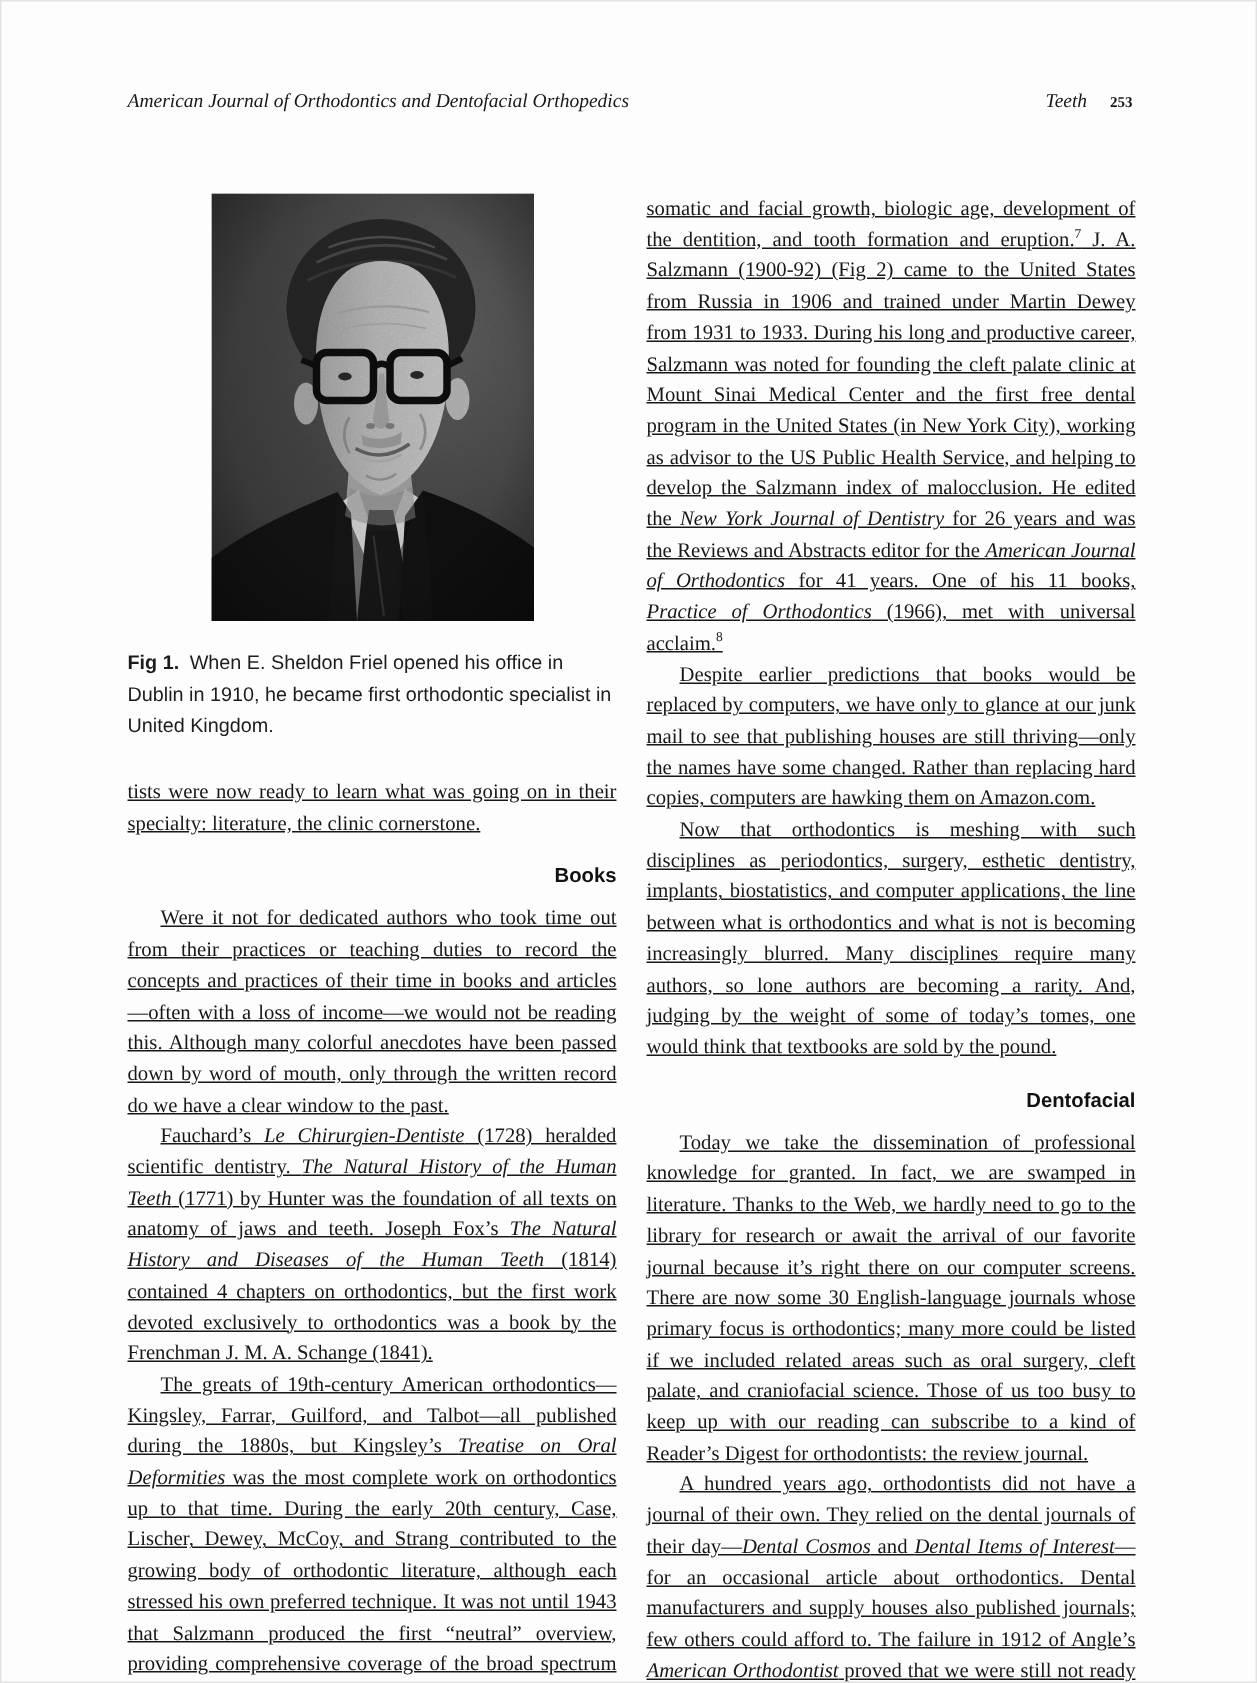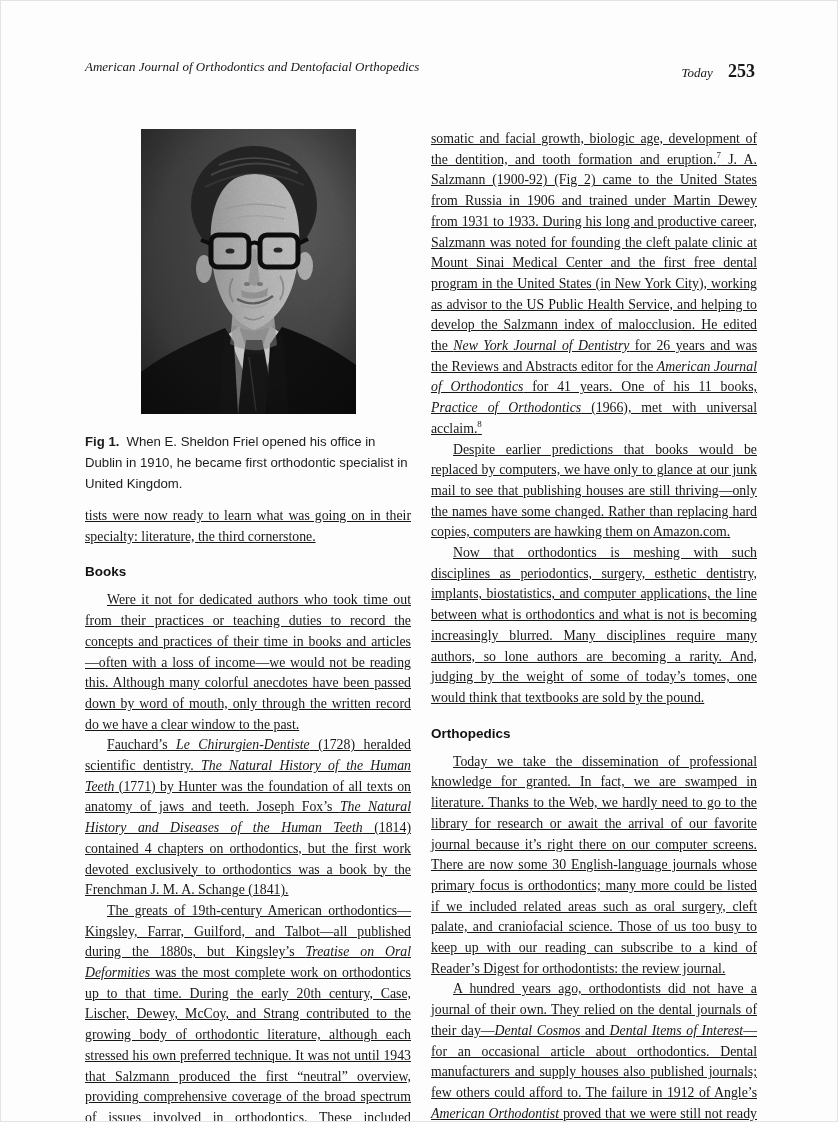--- a/index.html
+++ b/index.html
@@ -20,37 +20,37 @@
     top: 57px; left: 84px; right: 82px;
     display: flex;
     justify-content: space-between;
     align-items: flex-start;
     font-size: 13px;
     line-height: 1.45;
   }
   .journal-id { font-style: italic; }
   .running-right { white-space: nowrap; }
   .running-author { font-style: italic; }
-  .running-page { font-weight: 700; margin-left: 12px; font-size: 18px; }
+  .running-page { font-weight: 700; margin-left: 12px; font-size: 10px; }
 
   
   .columns {
     position: absolute;
     top: 128px; left: 84px;
     width: 672px;
     display: flex;
     gap: 20px;
   }
   .col { width: 326px; }
 
   .figure { width: 215px; margin: 0 auto; }
   .figure svg { display: block; width: 215px; height: 285px; }
   .figure-caption {
     margin-top: 17px;
-    margin-bottom: 12px;
+    margin-bottom: 24px;
     font-family: "Liberation Sans", sans-serif;
     font-size: 13.2px;
     line-height: 21px;
     color: #1c1c1c;
   }
   .caption-label { font-weight: 700; margin-right: 7px; }
 
   .body-para {
     margin: 0;
     font-size: 13.8px;
@@ -59,33 +59,34 @@
     text-decoration: underline;
   }
   .body-para.indent { text-indent: 22px; }
   .body-para sup { font-size: 0.65em; line-height: 0; vertical-align: super; }
   .section-heading {
     font-family: "Liberation Sans", sans-serif;
     font-size: 13.5px;
     font-weight: 700;
     margin: 17px 0 11px 0;
     color: #111;
+    text-align: right;
   }
 </style>
 </head>
 <body>
 
 <div class="page">
 
   <div class="page-header">
     <div class="journal-id">
       <div>American Journal of Orthodontics and Dentofacial Orthopedics</div>
     </div>
     <div class="running-right">
-      <span class="running-author">Today</span>
+      <span class="running-author">Teeth</span>
       <span class="running-page">253</span>
     </div>
   </div>
 
   <div class="columns">
 
     <div class="col">
       <div class="figure">
 
         <svg viewBox="0 0 215 285" xmlns="http://www.w3.org/2000/svg">
@@ -166,33 +167,33 @@
           <rect width="215" height="285" filter="url(#grain)" opacity="0.16"></rect>
           <rect width="215" height="285" fill="url(#vign)"></rect>
         </svg>
       </div>
 
       <div class="figure-caption">
         <span class="caption-label">Fig 1.</span><span>When E. Sheldon Friel opened his office in Dublin in 1910, he became first orthodontic specialist in United Kingdom.</span>
       </div>
 
       <div>
-          <p class="body-para"><span>tists were now ready to learn what was going on in their specialty: literature, the third cornerstone.</span></p>
+          <p class="body-para"><span>tists were now ready to learn what was going on in their specialty: literature, the clinic cornerstone.</span></p>
           <h2 class="section-heading">Books</h2>
           <p class="body-para indent"><span>Were it not for dedicated authors who took time out from their practices or teaching duties to record the concepts and practices of their time in books and articles—often with a loss of income—we would not be reading this. Although many colorful anecdotes have been passed down by word of mouth, only through the written record do we have a clear window to the past.</span></p>
           <p class="body-para indent"><span>Fauchard’s </span><i>Le Chirurgien-Dentiste</i><span> (1728) heralded scientific dentistry. </span><i>The Natural History of the Human Teeth</i><span> (1771) by Hunter was the foundation of all texts on anatomy of jaws and teeth. Joseph Fox’s </span><i>The Natural History and Diseases of the Human Teeth</i><span> (1814) contained 4 chapters on orthodontics, but the first work devoted exclusively to orthodontics was a book by the Frenchman J. M. A. Schange (1841).</span></p>
           <p class="body-para indent"><span>The greats of 19th-century American orthodontics—Kingsley, Farrar, Guilford, and Talbot—all published during the 1880s, but Kingsley’s </span><i>Treatise on Oral Deformities</i><span> was the most complete work on orthodontics up to that time. During the early 20th century, Case, Lischer, Dewey, McCoy, and Strang contributed to the growing body of orthodontic literature, although each stressed his own preferred technique. It was not until 1943 that Salzmann produced the first “neutral” overview, providing comprehensive coverage of the broad spectrum of issues involved in orthodontics. These included evolution, embryology,</span></p>
         </div>
     </div>
 
     <div class="col">
       <div>
           <p class="body-para"><span>somatic and facial growth, biologic age, development of the dentition, and tooth formation and eruption.</span><sup>7</sup><span> J. A. Salzmann (1900-92) (Fig 2) came to the United States from Russia in 1906 and trained under Martin Dewey from 1931 to 1933. During his long and productive career, Salzmann was noted for founding the cleft palate clinic at Mount Sinai Medical Center and the first free dental program in the United States (in New York City), working as advisor to the US Public Health Service, and helping to develop the Salzmann index of malocclusion. He edited the </span><i>New York Journal of Dentistry</i><span> for 26 years and was the Reviews and Abstracts editor for the </span><i>American Journal of Orthodontics</i><span> for 41 years. One of his 11 books, </span><i>Practice of Orthodontics</i><span> (1966), met with universal acclaim.</span><sup>8</sup></p>
           <p class="body-para indent"><span>Despite earlier predictions that books would be replaced by computers, we have only to glance at our junk mail to see that publishing houses are still thriving—only the names have some changed. Rather than replacing hard copies, computers are hawking them on Amazon.com.</span></p>
           <p class="body-para indent"><span>Now that orthodontics is meshing with such disciplines as periodontics, surgery, esthetic dentistry, implants, biostatistics, and computer applications, the line between what is orthodontics and what is not is becoming increasingly blurred. Many disciplines require many authors, so lone authors are becoming a rarity. And, judging by the weight of some of today’s tomes, one would think that textbooks are sold by the pound.</span></p>
-          <h2 class="section-heading">Orthopedics</h2>
+          <h2 class="section-heading">Dentofacial</h2>
           <p class="body-para indent"><span>Today we take the dissemination of professional knowledge for granted. In fact, we are swamped in literature. Thanks to the Web, we hardly need to go to the library for research or await the arrival of our favorite journal because it’s right there on our computer screens. There are now some 30 English-language journals whose primary focus is orthodontics; many more could be listed if we included related areas such as oral surgery, cleft palate, and craniofacial science. Those of us too busy to keep up with our reading can subscribe to a kind of Reader’s Digest for orthodontists: the review journal.</span></p>
           <p class="body-para indent"><span>A hundred years ago, orthodontists did not have a journal of their own. They relied on the dental journals of their day—</span><i>Dental Cosmos</i><span> and </span><i>Dental Items of Interest</i><span>—for an occasional article about orthodontics. Dental manufacturers and supply houses also published journals; few others could afford to. The failure in 1912 of Angle’s </span><i>American Orthodontist</i><span> proved that we were still not ready for our own journal. A year later, a physician and publisher, C. V. Mosby, MD, proposed the </span></p>
         </div>
     </div>
 
   </div>
 </div>
 
 </body></html>

